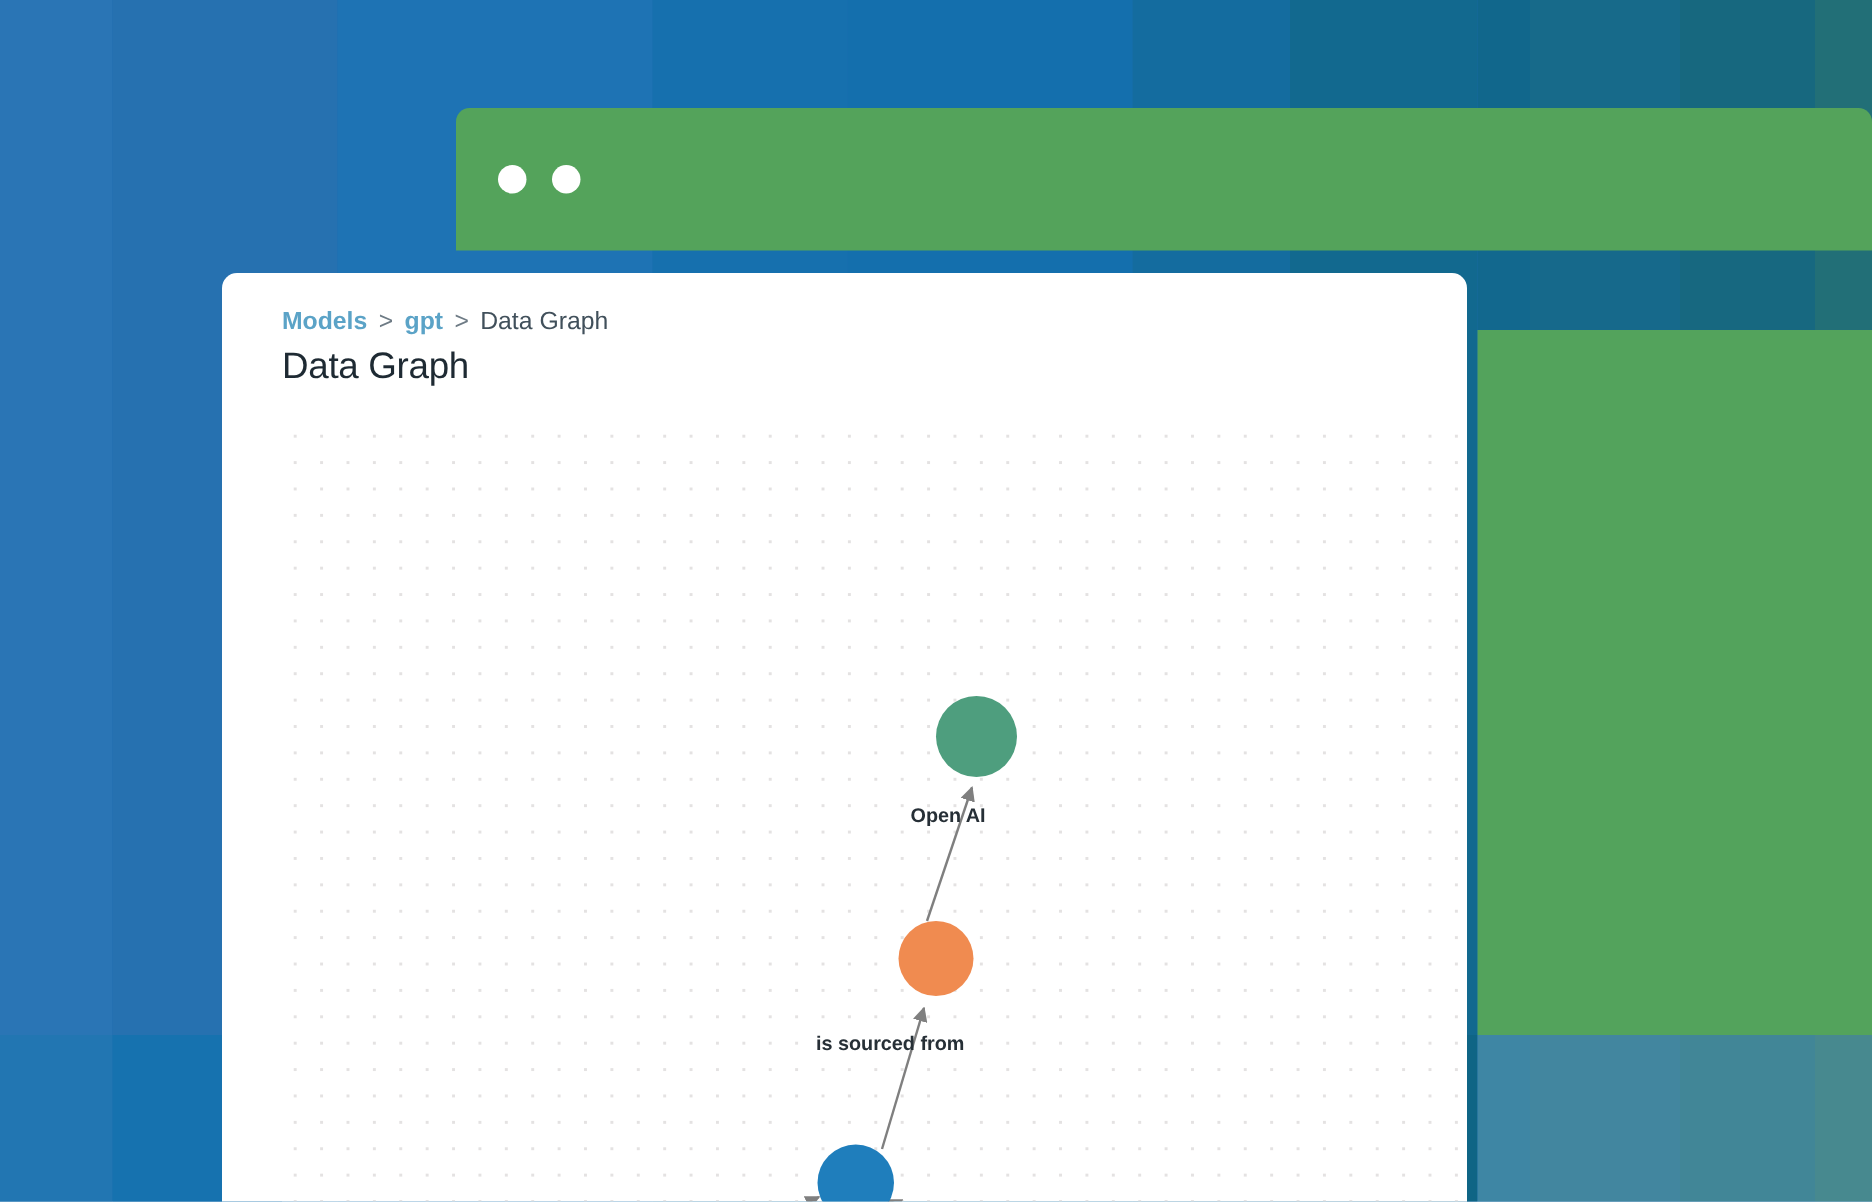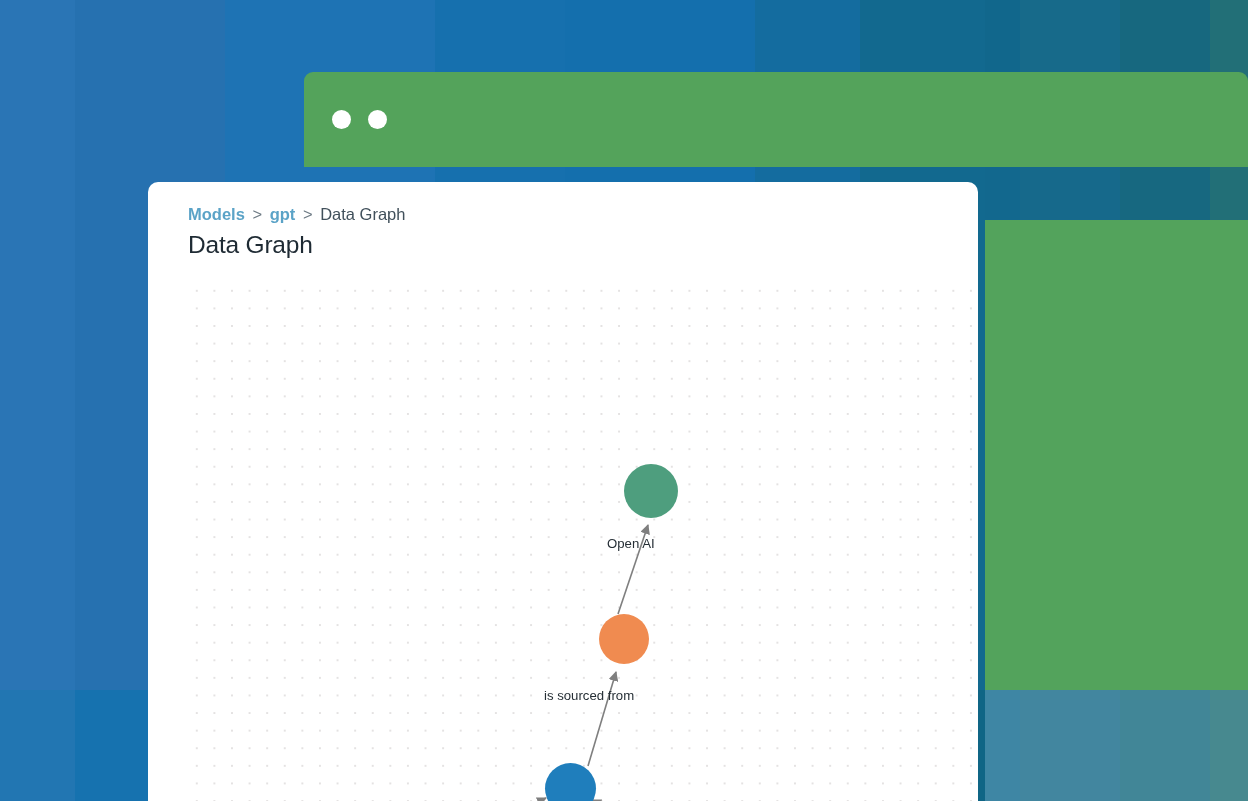--- a/index.html
+++ b/index.html
@@ -75,20 +75,21 @@
 
   
   #graph-canvas {
     position: absolute;
     left: 40px; top: 98px;
     width: 790px; height: 521px;
     background-color: #ffffff;
     background-image: radial-gradient(#E4E2E2 1.05px, transparent 1.1px);
     background-size: 17.6px 17.6px;
     background-position: 0px 2px;
+    font-weight: bold;
   }
   #edge-layer { position: absolute; left: 0; top: 0; }
 
   .graph-node {
     position: absolute;
     border-radius: 50%;
   }
   .graph-node-label {
     position: absolute;
     font-size: 13.2px;

